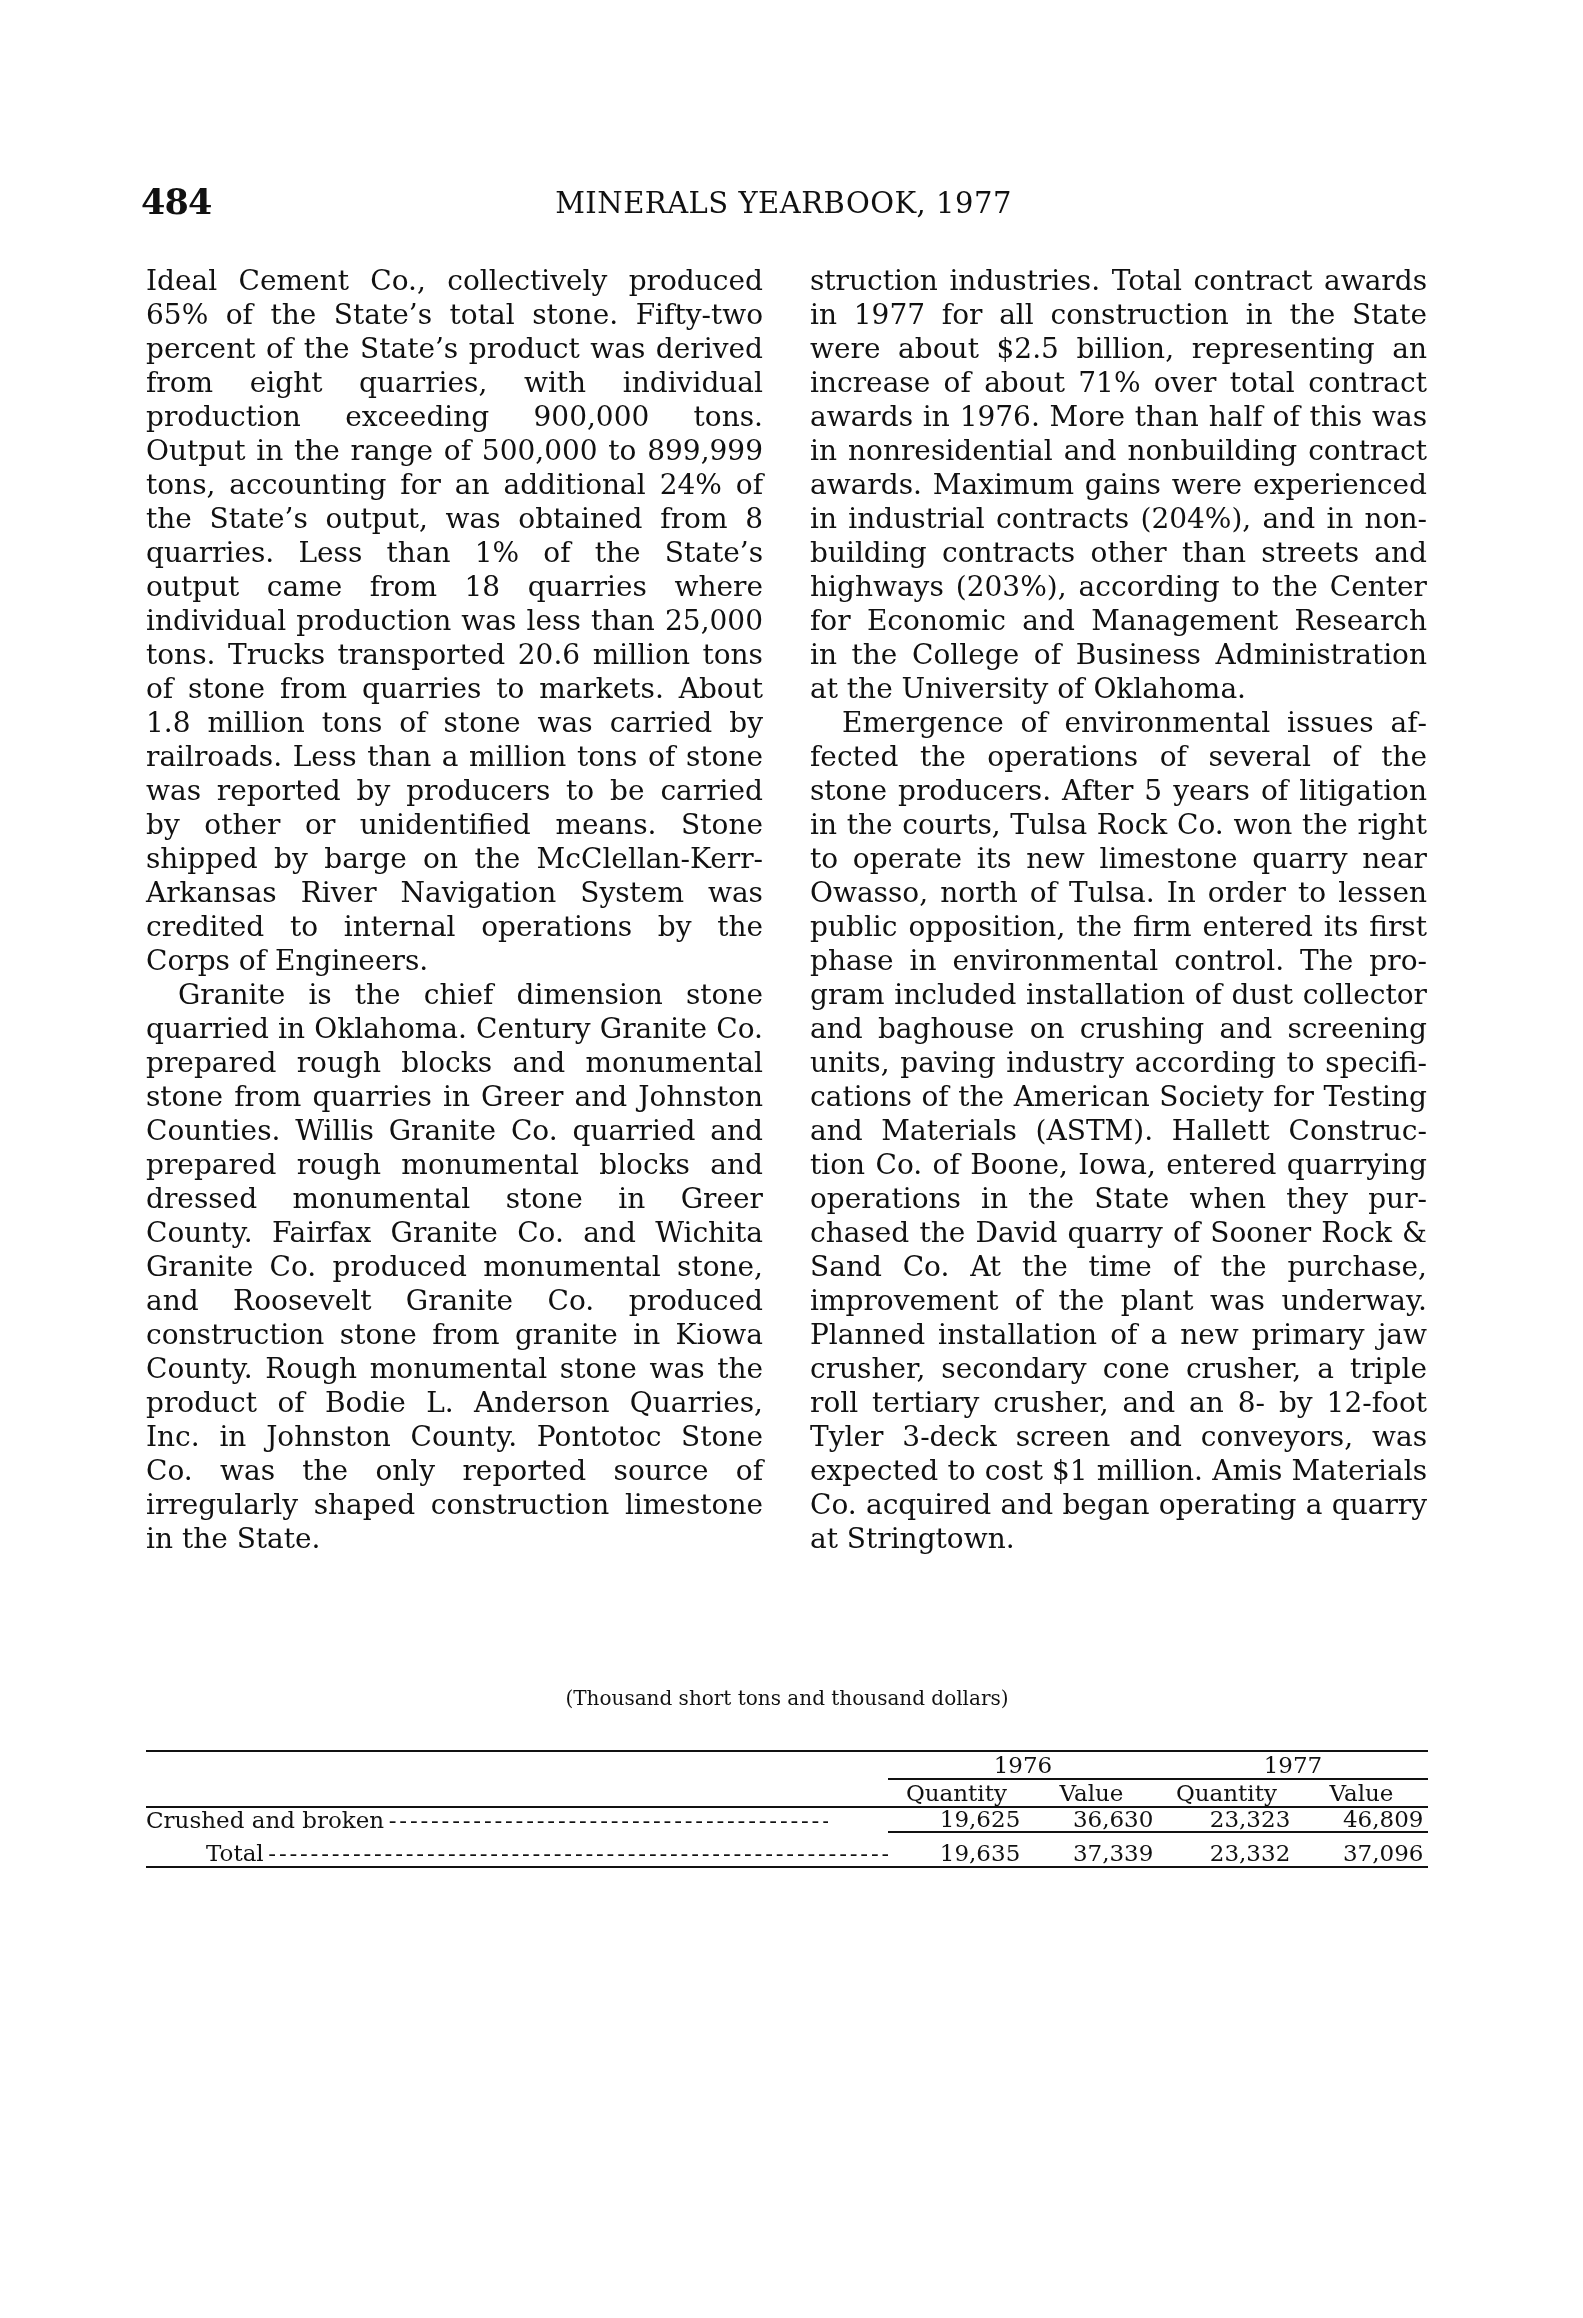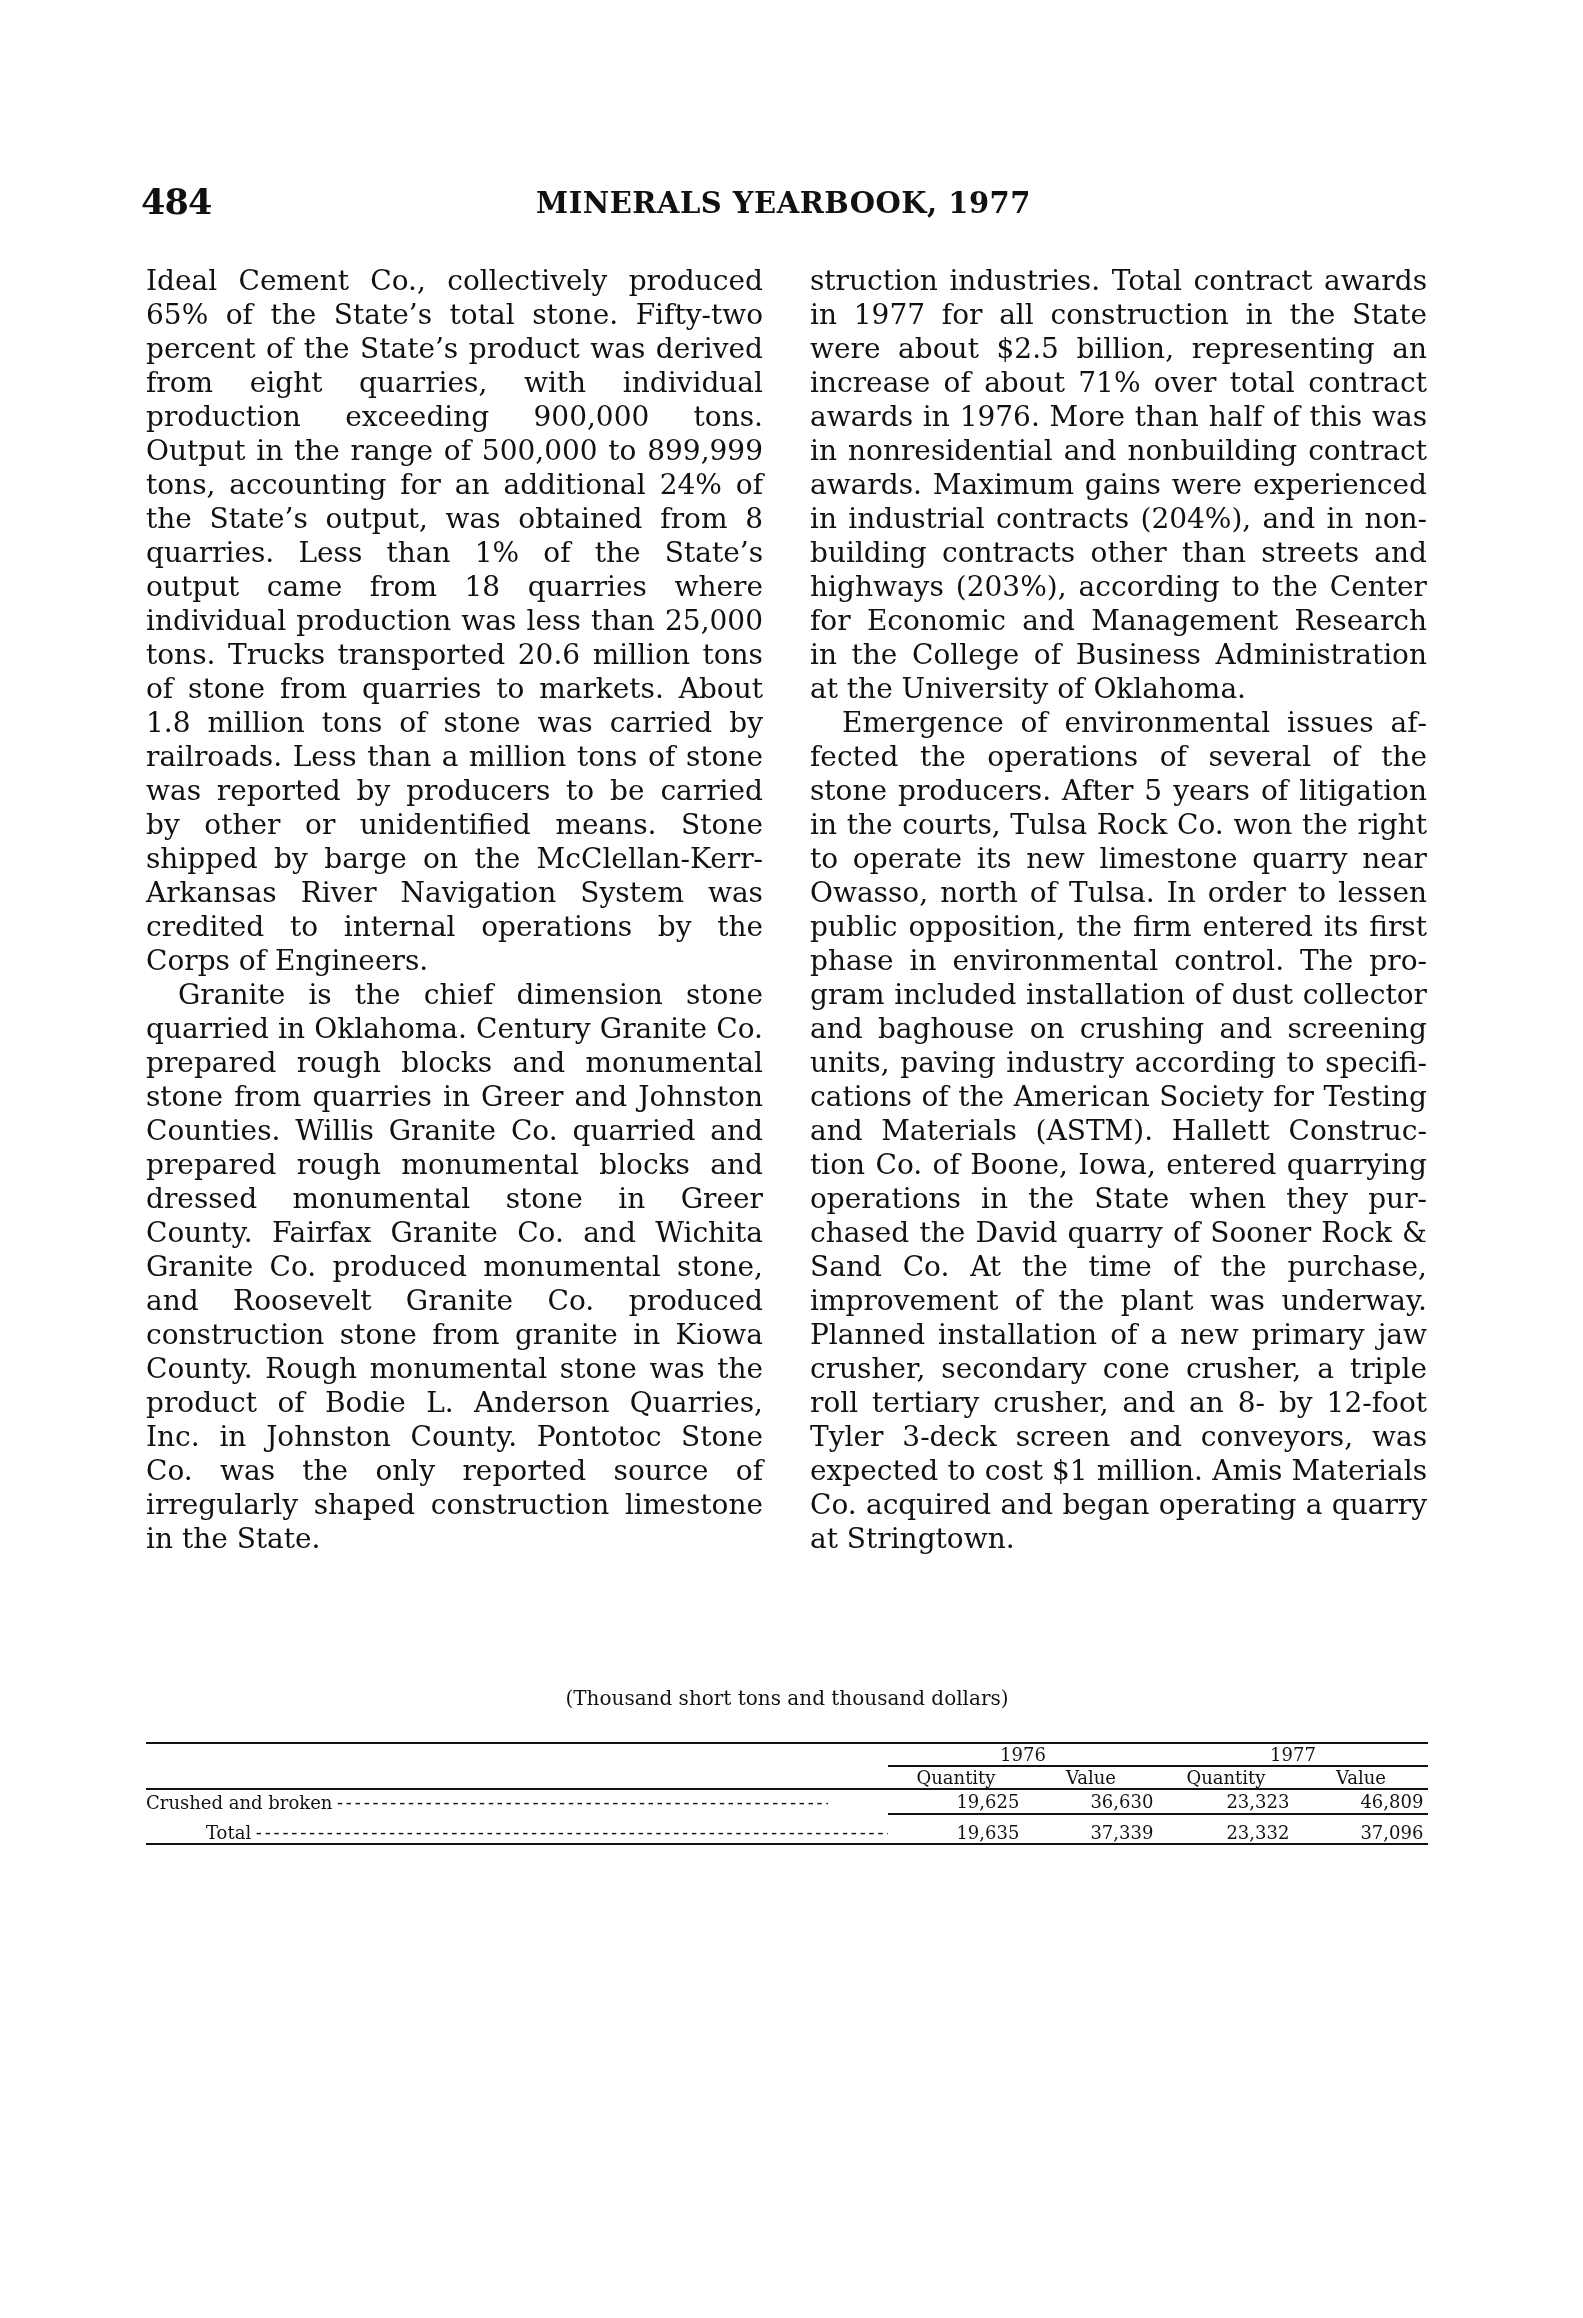--- a/index.html
+++ b/index.html
@@ -8,21 +8,21 @@
     font-family: "DejaVu Serif", "Liberation Serif", serif; color: #111111;
   }
   .header {
     position: absolute; left: 141px; top: 181px; width: 1285px; height: 51px;
   }
   .page-number {
     position: absolute; left: 0; top: 0; font-size: 35px; font-weight: bold; letter-spacing: -0.9px;
   }
   .running-title {
     position: absolute; left: 0; right: 0; top: 4.6px; text-align: center;
-    font-size: 29px; font-weight: bold; letter-spacing: 0.5px;
+    font-size: 29px; font-weight: normal; letter-spacing: 0.5px;
   }
   .columns {
     position: absolute; left: 146px; top: 264px; width: 1285px; height: 1368px;
   }
   .column {
     position: absolute; top: 0; width: 617px;
     font-size: 28px; line-height: 34px; text-align: justify; hyphens: manual;
   }
   .col-left { left: 0; }
   .col-right { left: 664px; }
@@ -32,21 +32,21 @@
     position: absolute; left: 146px; top: 1679px; width: 1282px;
   }
   .table-title {
     text-align: center; font-size: 27px; font-weight: bold; margin: 0;
     letter-spacing: -0.2px;
   }
   .table-subtitle {
     text-align: center; font-size: 20px; margin: 7.4px 0 0 0;
   }
   table.data {
-    width: 100%; border-collapse: collapse; margin-top: 32px; font-size: 18px;
+    width: 100%; border-collapse: collapse; margin-top: 40px; font-size: 23px;
   }
   table.data td, table.data th { padding: 0; font-weight: normal; }
   .rule-top td { border-top: 2.8px solid #111; height: 0; }
   .year-row th { text-align: center; padding-top: 13px; padding-bottom: 6.5px; }
   .year-row th.yr { border-bottom: 2.3px solid #111; }
   .sub-row th { text-align: center; padding-top: 13px; padding-bottom: 13px; border-bottom: 2.8px solid #111; }
   .stub { width: 686px; text-align: left; }
   .num { text-align: right; padding-right: 4.6px !important; }
   .num-col { width: 148px; }
   .body-row td { padding-top: 0.9px; padding-bottom: 0; line-height: 23px; }

